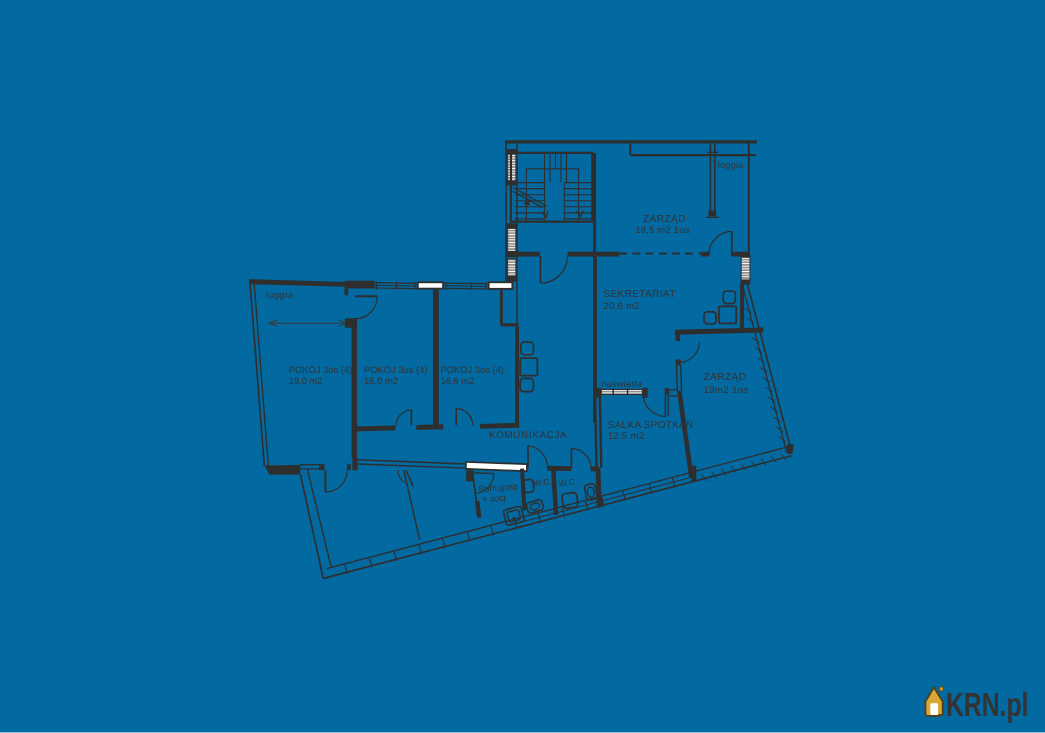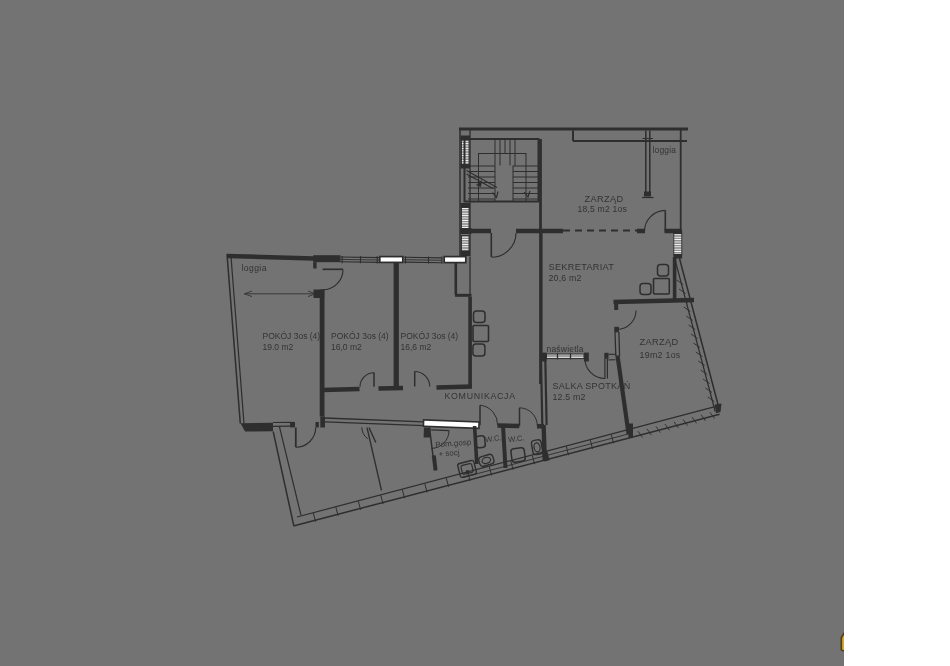--- a/index.html
+++ b/index.html
@@ -1,16 +1,16 @@
 <!DOCTYPE html>
 <html><head>
 <meta charset="utf-8">
 <style>
   html,body{margin:0;padding:0;background:#ffffff;}
-  #page{position:relative;width:844px;height:666px;background:#737373;overflow:hidden;}
+  #page{position:relative;width:950px;height:666px;background:#0369a1;overflow:hidden;}
   svg{position:absolute;left:0;top:0;filter:blur(0.3px);}
   text{font-family:"Liberation Sans",sans-serif;fill:#333;}
 </style>
 </head>
 <body>
 
 <div id="page">
 <svg width="950" height="666" viewBox="0 0 950 666">
 <defs>
 <pattern id="hw" width="6" height="2.4" patternUnits="userSpaceOnUse">

